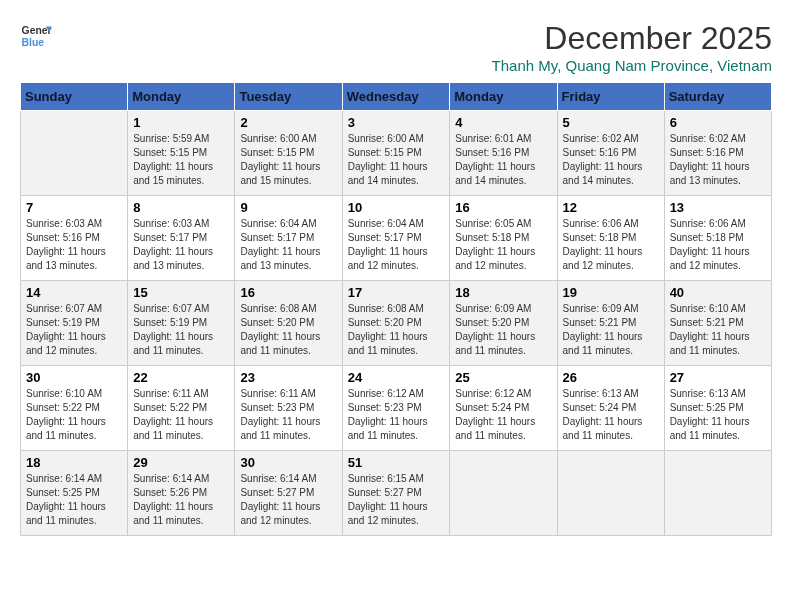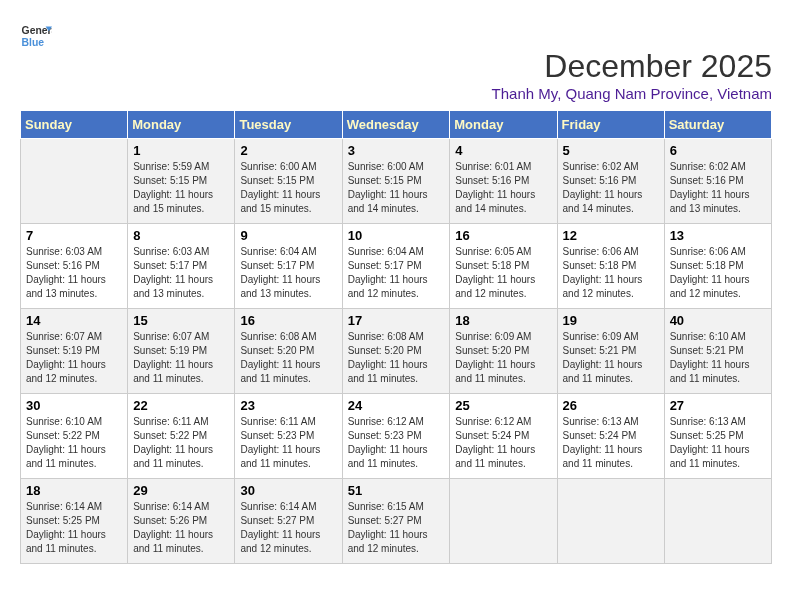--- a/index.html
+++ b/index.html
@@ -20,40 +20,39 @@
       display: flex;
       align-items: center;
       gap: 4px;
     }
     .logo-icon {
       width: 32px;
       height: 32px;
     }
     .title-block {
       text-align: right;
-      margin-top: 28px;
     }
     .month-title {
       font-size: 32px;
       color: #333;
       font-weight: normal;
     }
     .subtitle {
       font-size: 15px;
-      color: #4c1d95;
+      color: #0f766e;
       text-align: right;
     }
     table {
       width: 100%;
       border-collapse: collapse;
       font-size: 11px;
     }
     thead tr th {
       background-color: #4472c4;
-      color: #fef9c3;
+      color: #0f172a;
       padding: 6px 4px;
       text-align: left;
       font-size: 13px;
       font-weight: bold;
       border: 1px solid #fff;
     }
     tbody tr td {
       border: 1px solid #ccc;
       vertical-align: top;
       padding: 4px 5px;

